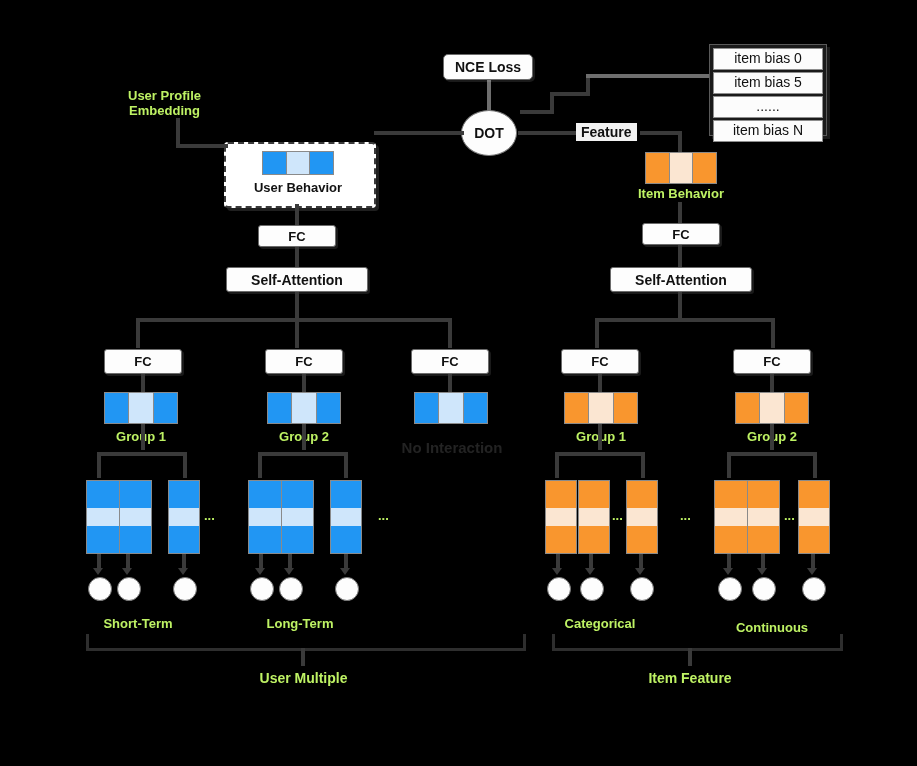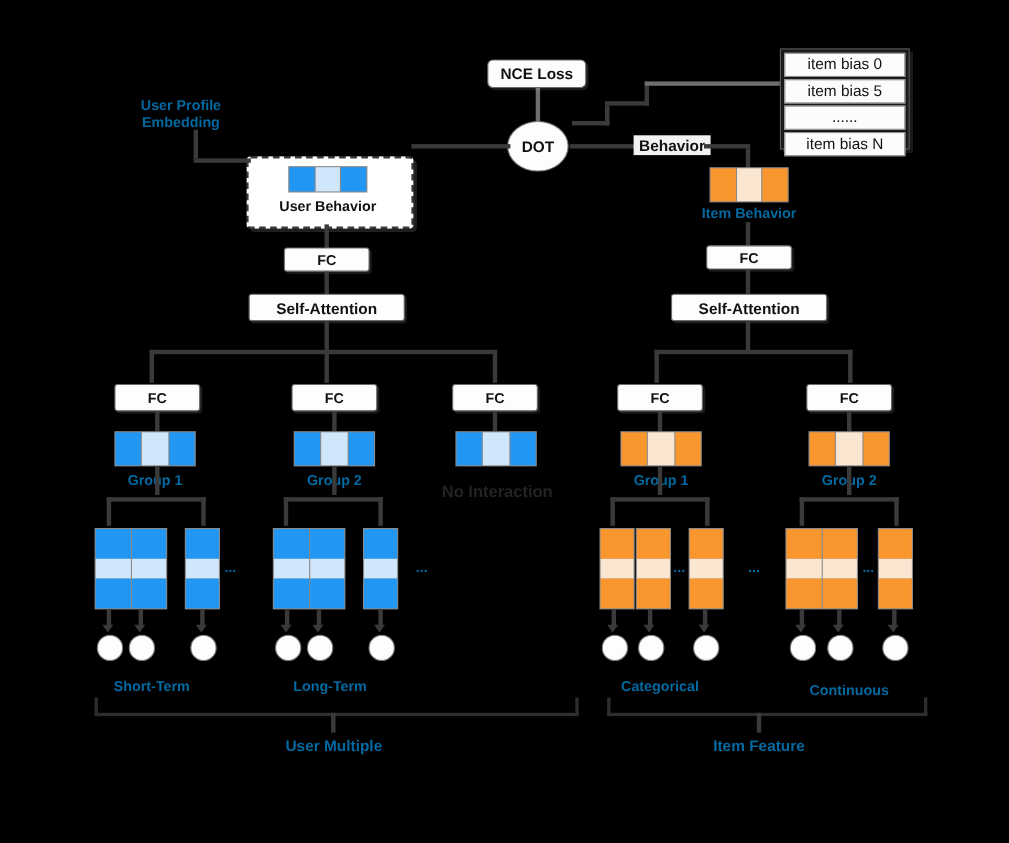--- a/index.html
+++ b/index.html
@@ -19,21 +19,21 @@
   
   .dashbox{background:#ffffff;border:2px dashed #3a3a3a;border-radius:4px;
            box-shadow:3px 3px 0 rgba(255,255,255,0.12);}
 
   
   .circle{background:#fdfdfd;border:1px solid #777;border-radius:50%;
           display:flex;align-items:center;justify-content:center;
           color:#111;font-weight:bold;}
 
   
-  .dim{position:absolute;color:#0369a1;font-size:13px;font-weight:bold;
+  .dim{position:absolute;color:#bef264;font-size:13px;font-weight:bold;
        white-space:nowrap;text-align:center;}
   .dim.lite{color:#232323;}
 
   
   .ln{position:absolute;background:#2a2a2a;}
   .ln.h{height:4px;}
   .ln.v{width:4px;}
   .ln.bright{background:#6e6e6e;}
   .ln.mid{background:#3a3a3a;}
 
@@ -95,21 +95,21 @@
   <div class="ln v mid" style="left:586px;top:78px;width:4px;height:18px;"></div>
   <div class="ln h bright" style="left:586px;top:74px;width:125px;height:4px;"></div>
 
   <div class="tbl" style="left:709px;top:44px;width:118px;height:92px;">
     <div class="trow">item bias 0</div>
     <div class="trow">item bias 5</div>
     <div class="trow">......</div>
     <div class="trow">item bias N</div>
   </div>
 
-  <div class="multi" style="left:576px;top:123px;">Behavior</div>
+  <div class="multi" style="left:576px;top:123px;">Feature</div>
 
   <div class="ln v mid" style="left:678px;top:135px;width:4px;height:18px;"></div>
   <div class="ln h mid" style="left:640px;top:131px;width:42px;height:4px;"></div>
 
   <div class="dashbox" style="position:absolute;left:224px;top:142px;width:148px;height:62px;"></div>
   <div class="vec" style="left:262px;top:151px;width:72px;height:24px;">
     <div class="cell bl"></div>
     <div class="cell bl-pale"></div>
     <div class="cell bl"></div>
   </div>

